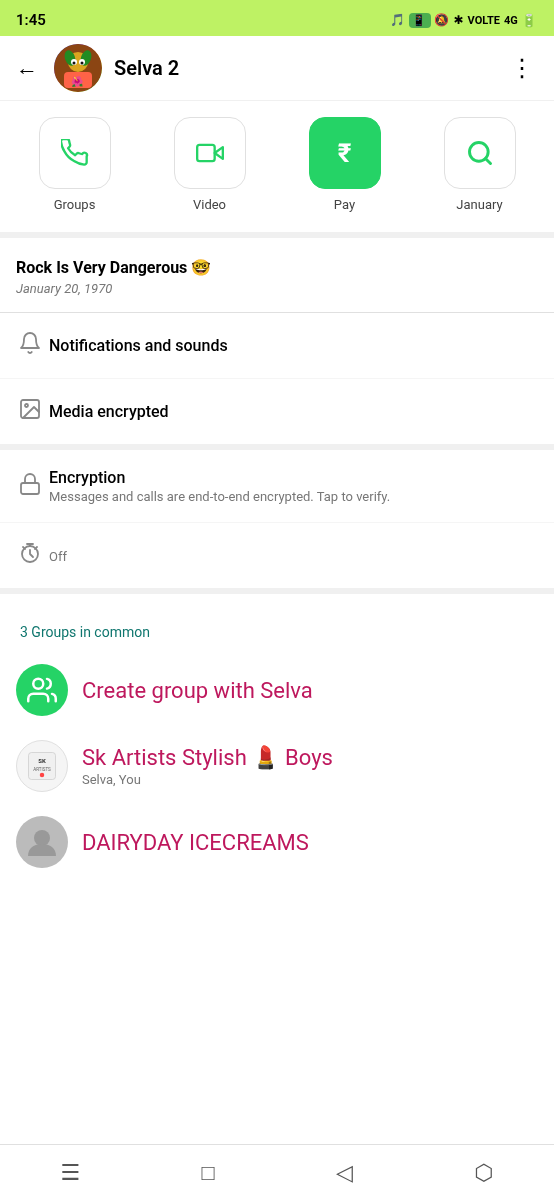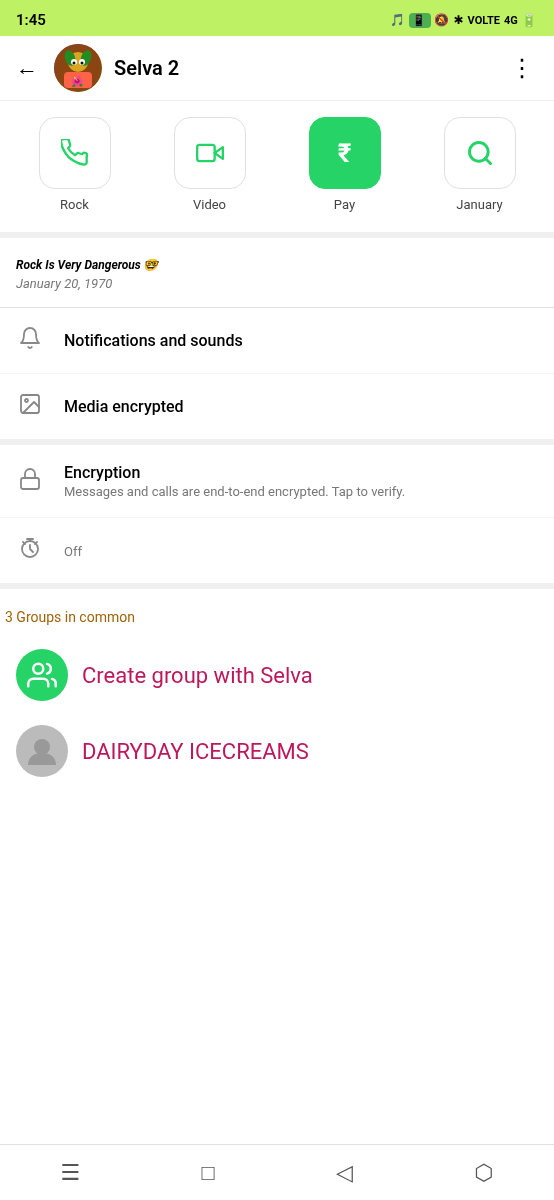--- a/index.html
+++ b/index.html
@@ -113,41 +113,40 @@
       color: #444;
       font-weight: 400;
     }
 
     
     .status-section {
       padding: 20px 16px 16px;
       border-bottom: 1px solid #e0e0e0;
     }
     .status-text {
-      font-size: 12px;
+      font-size: 16px;
       font-weight: 700;
-      font-style: italic;
       color: #000;
       margin-bottom: 4px;
     }
     .status-date {
       font-size: 13px;
       color: #777;
       font-style: italic;
     }
 
     
     .settings-section {
       border-bottom: 6px solid #f0f0f0;
     }
     .settings-item {
       display: flex;
       align-items: center;
       padding: 18px 16px;
-      gap: 20px;
+      gap: 5px;
       cursor: pointer;
       border-bottom: 1px solid #f5f5f5;
     }
     .settings-item:last-child {
       border-bottom: none;
     }
     .settings-icon {
       font-size: 22px;
       color: #888;
       width: 28px;
@@ -172,22 +171,23 @@
     .encryption-section {
       border-bottom: 6px solid #f0f0f0;
     }
 
     
     .groups-section {
       padding-top: 12px;
     }
     .groups-label {
       font-size: 14px;
-      color: #a16207;
-      padding: 8px 5px 12px;
+      color: #0f766e;
+      padding: 8px 20px 12px;
+      margin-top: 10px;
     }
 
     .group-item {
       display: flex;
       align-items: center;
       padding: 12px 16px;
       gap: 14px;
       cursor: pointer;
     }
     .group-avatar {
@@ -309,21 +309,21 @@
   <span class="more-btn">⋮</span>
 </div>
 
 <div class="action-row">
   <div class="action-btn">
     <div class="action-icon-box">
       <svg class="svg-icon" viewBox="0 0 24 24" fill="none" stroke="#25d366" stroke-width="2" stroke-linecap="round" stroke-linejoin="round">
         <path d="M22 16.92v3a2 2 0 01-2.18 2 19.79 19.79 0 01-8.63-3.07A19.5 19.5 0 013.07 10.8a19.79 19.79 0 01-3.07-8.63A2 2 0 012 0h3a2 2 0 012 1.72c.127.96.361 1.903.7 2.81a2 2 0 01-.45 2.11L6.09 7.91a16 16 0 006 6l1.27-1.27a2 2 0 012.11-.45c.907.339 1.85.573 2.81.7A2 2 0 0122 14.92v2z"></path>
       </svg>
     </div>
-    <span class="action-label">Rock</span>
+    <span class="action-label">Groups</span>
   </div>
 
   <div class="action-btn">
     <div class="action-icon-box">
       <svg class="svg-icon" viewBox="0 0 24 24" fill="none" stroke="#25d366" stroke-width="2" stroke-linecap="round" stroke-linejoin="round">
         <polygon points="23 7 16 12 23 17 23 7"></polygon>
         <rect x="1" y="5" width="15" height="14" rx="2" ry="2"></rect>
       </svg>
     </div>
     <span class="action-label">Video</span>
@@ -420,20 +420,36 @@
         <circle cx="9" cy="7" r="4"></circle>
         <path d="M23 21v-2a4 4 0 00-3-3.87"></path>
         <path d="M16 3.13a4 4 0 010 7.75"></path>
       </svg>
     </div>
     <div class="group-text">
       <div class="group-name">Create group with Selva</div>
     </div>
   </div>
 
+  <div class="group-item">
+    <div class="sk-avatar">
+      <div style="display:flex;flex-direction:column;align-items:center;justify-content:center;width:100%;height:100%;padding:4px;">
+        <svg width="30" height="30" viewBox="0 0 40 40">
+          <rect x="2" y="2" width="36" height="36" rx="4" fill="#f0f0f0" stroke="#ccc" stroke-width="1"></rect>
+          <text x="20" y="16" text-anchor="middle" font-size="8" font-weight="700" fill="#333">SK</text>
+          <text x="20" y="26" text-anchor="middle" font-size="6" fill="#666">ARTISTS</text>
+          <circle cx="20" cy="32" r="3" fill="#ff4444"></circle>
+        </svg>
+      </div>
+    </div>
+    <div class="group-text">
+      <div class="group-name">Sk Artists Stylish 💄 Boys</div>
+      <div class="group-members">Selva, You</div>
+    </div>
+  </div>
 
   <div class="group-item">
     <div class="dairy-avatar">
       <svg width="32" height="32" viewBox="0 0 32 32">
         <circle cx="16" cy="12" r="8" fill="#999"></circle>
         <path d="M2 30c0-8 6-12 14-12s14 4 14 12" fill="#999"></path>
       </svg>
     </div>
     <div class="group-text">
       <div class="group-name">DAIRYDAY ICECREAMS</div>

